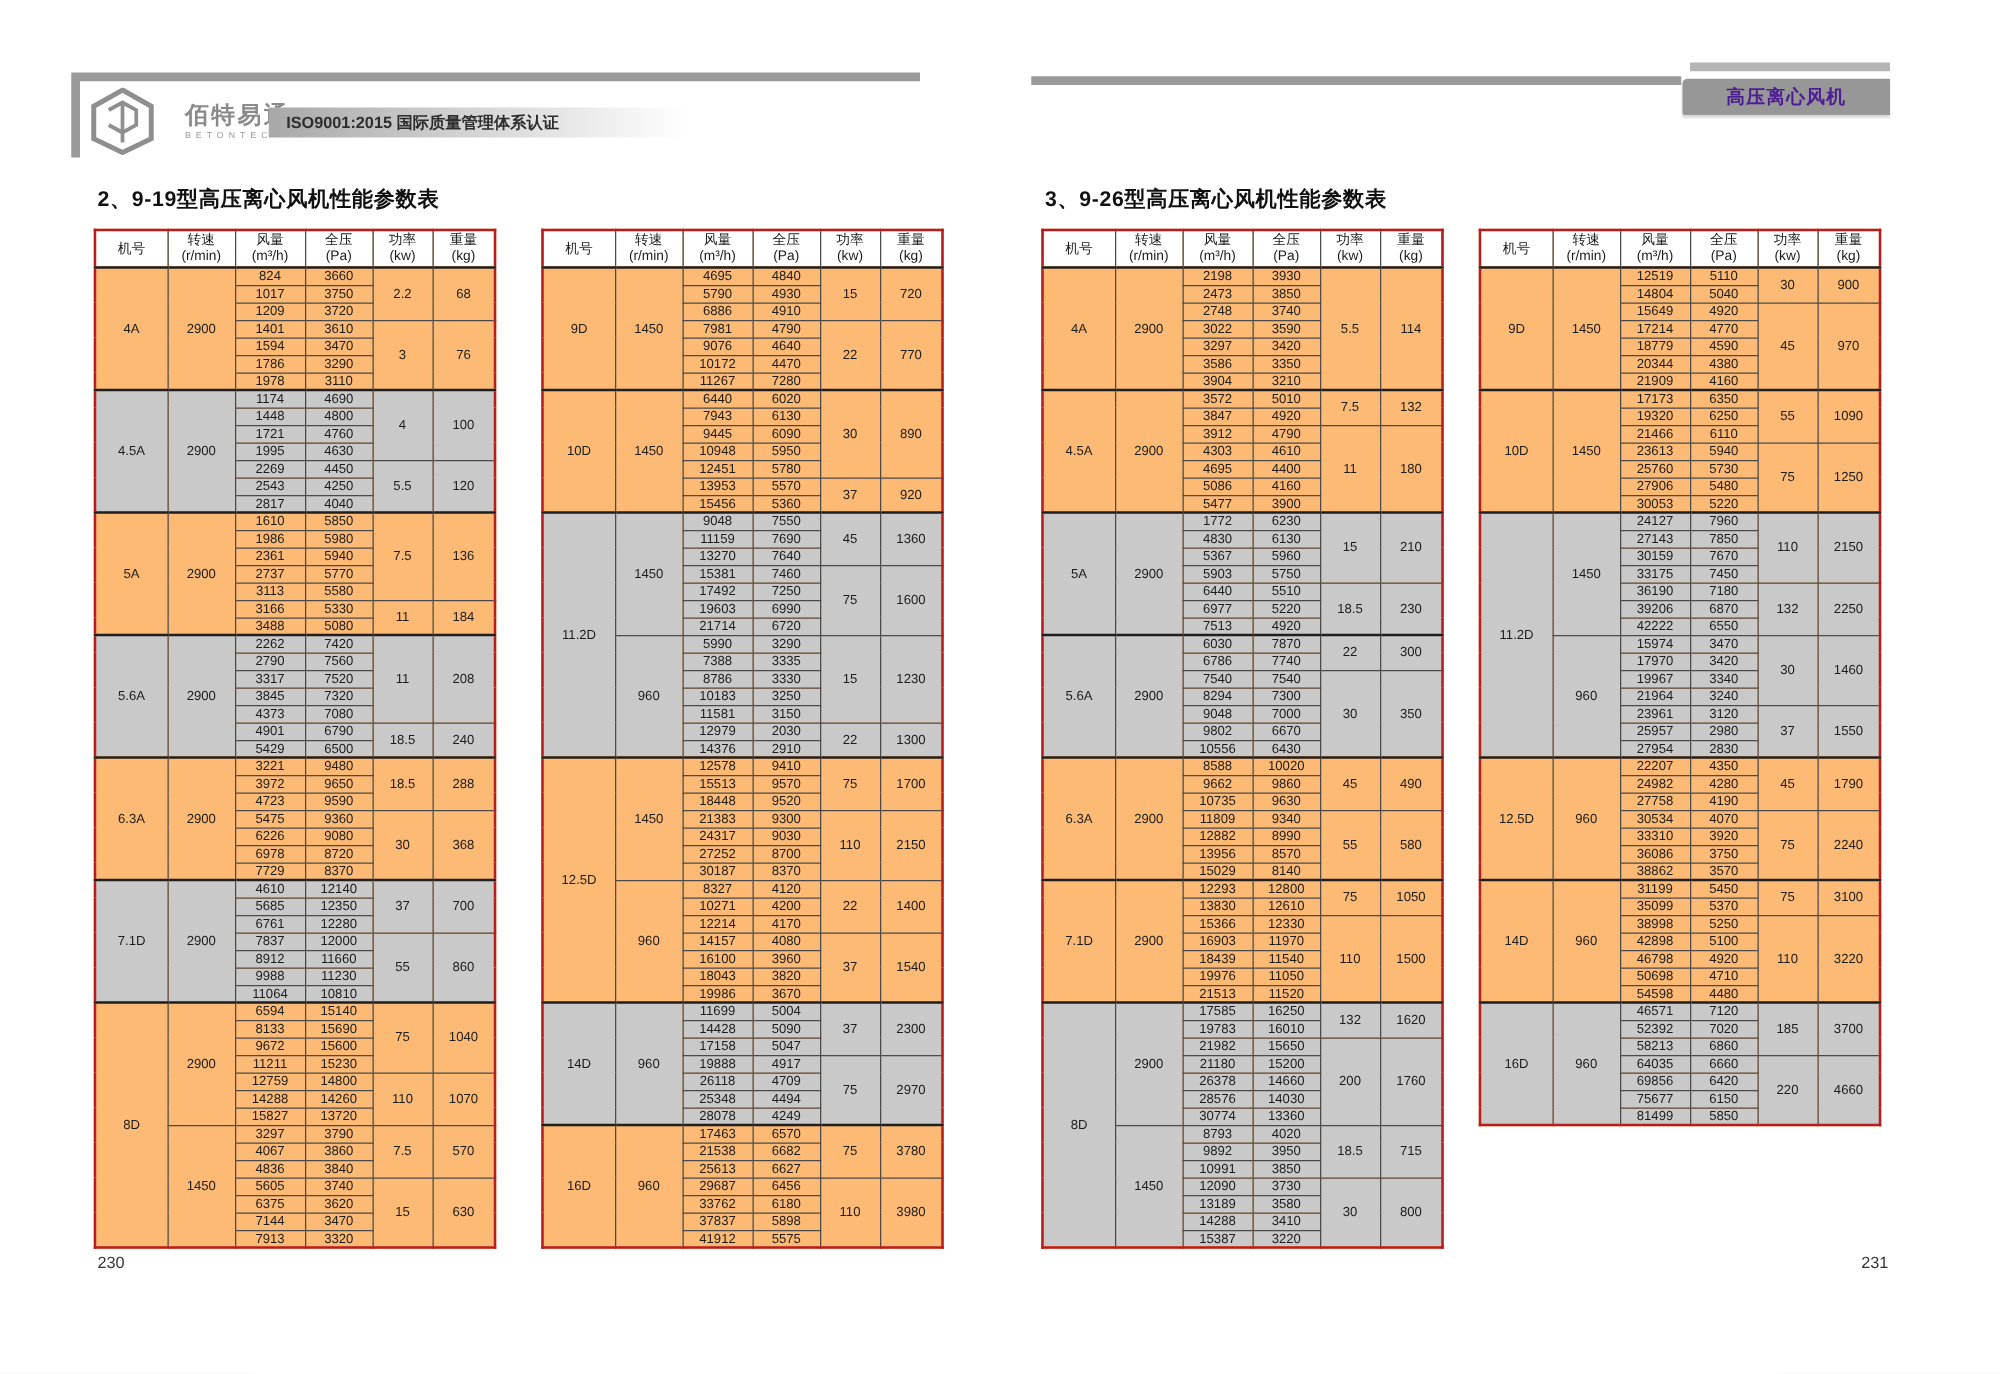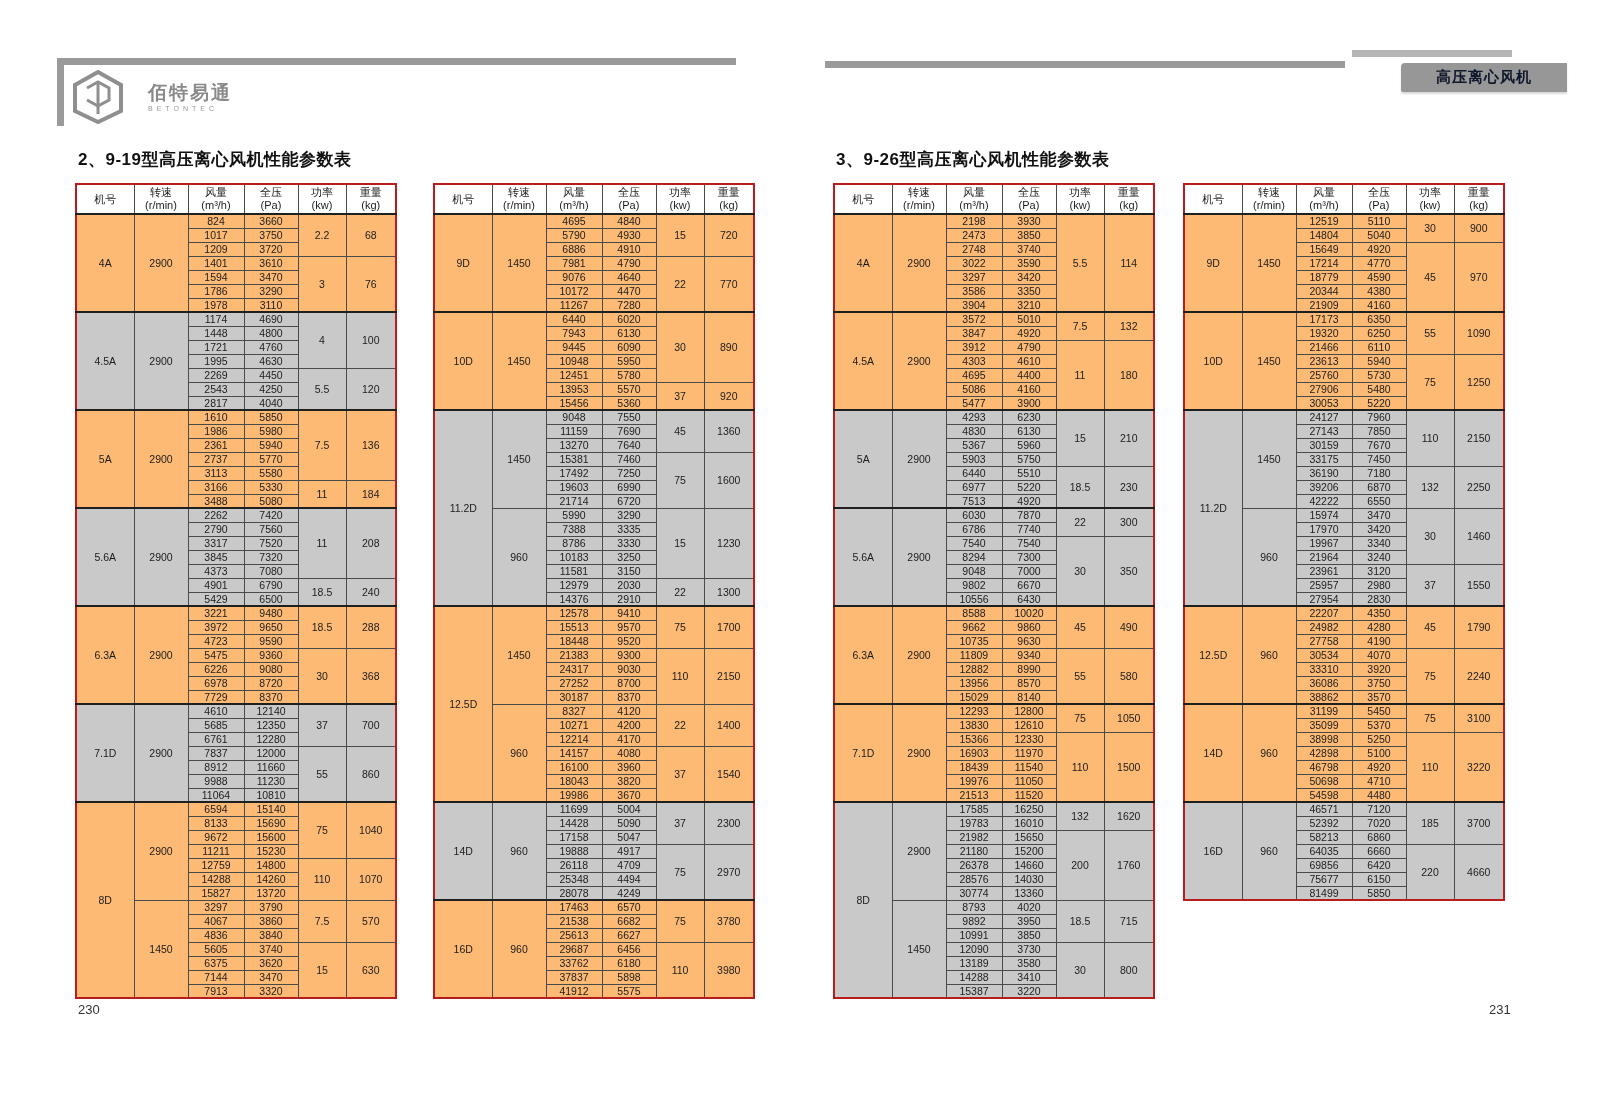--- a/index.html
+++ b/index.html
@@ -15,24 +15,24 @@
 
   .logo-wrap { position:absolute; left:72px; top:70px; display:flex; align-items:center; gap:24px; }
   .logo-text-cn { font-size:19px; font-weight:bold; color:#8a8a8a; letter-spacing:2px; line-height:20px; }
   .logo-text-en { font-size:7px; color:#9a9a9a; letter-spacing:4px; margin-top:2px; }
 
   .iso-banner { position:absolute; left:215px; top:86px; width:352px; height:24px;
     background:linear-gradient(to right,#a8a8a8,#dcdcdc 55%,#ffffff 95%);
     display:flex; align-items:center; padding-left:14px;
     font-size:13px; font-weight:bold; color:#2e2e2e; }
 
-  .corner-tab { position:absolute; left:1401px; top:63px; width:166px; height:29px;
+  .corner-tab { position:absolute; left:1346px; top:63px; width:166px; height:29px;
     background:#979797; border-radius:4px 0 0 2px;
     display:flex; align-items:center; justify-content:center;
-    color:#0f172a; font-size:15px; font-weight:bold; letter-spacing:1px;
+    color:#4c1d95; font-size:15px; font-weight:bold; letter-spacing:1px;
     box-shadow:0 2px 2px rgba(0,0,0,0.15); }
 
   .sec-title { position:absolute; top:148px; font-size:17px; font-weight:bold; color:#111; letter-spacing:0.5px; }
   .title-left  { left:78px; }
   .title-right { left:836px;text-align:right; }
 
   .page-no { position:absolute; top:1002px; font-size:13px; color:#333; }
   .page-no-left  { left:78px; }
   .page-no-right { left:1489px; }
 
@@ -71,20 +71,21 @@
       <polygon points="26,2 49,15 49,41 26,52 3,41 3,15" fill="none" stroke="#8f8f8f" stroke-width="4"></polygon>
       <polyline points="15,18 26,12 37,18 37,30 26,36 15,30" fill="none" stroke="#8f8f8f" stroke-width="3"></polyline>
       <line x1="26" y1="12" x2="26" y2="44" stroke="#8f8f8f" stroke-width="3"></line>
     </svg>
     <div>
       <div class="logo-text-cn">佰特易通</div>
       <div class="logo-text-en">BETONTEC</div>
     </div>
   </div>
 
+  <div class="iso-banner">ISO9001:2015 国际质量管理体系认证</div>
 
   <div class="corner-tab">高压离心风机</div>
 
   <div class="sec-title title-left">2、9-19型高压离心风机性能参数表</div>
   <div class="sec-title title-right">3、9-26型高压离心风机性能参数表</div>
 
   <div class="tbl-anchor t1" id="t1">
       <table class="perf">
         <colgroup>
           <col style="width: 58px;">
@@ -807,21 +808,21 @@
             <td class="c-flow">5086</td>
             <td class="c-press">4160</td>
           </tr>
           <tr>
             <td class="c-flow">5477</td>
             <td class="c-press">3900</td>
           </tr>
           <tr class="shaded block-start">
             <td class="c-model" rowspan="7">5A</td>
             <td class="c-speed" rowspan="7">2900</td>
-            <td class="c-flow">4293</td>
+            <td class="c-flow">1772</td>
             <td class="c-press">6230</td>
             <td class="c-power" rowspan="4">15</td>
             <td class="c-weight" rowspan="4">210</td>
           </tr>
           <tr class="shaded">
             <td class="c-flow">4830</td>
             <td class="c-press">6130</td>
           </tr>
           <tr class="shaded">
             <td class="c-flow">5367</td>

